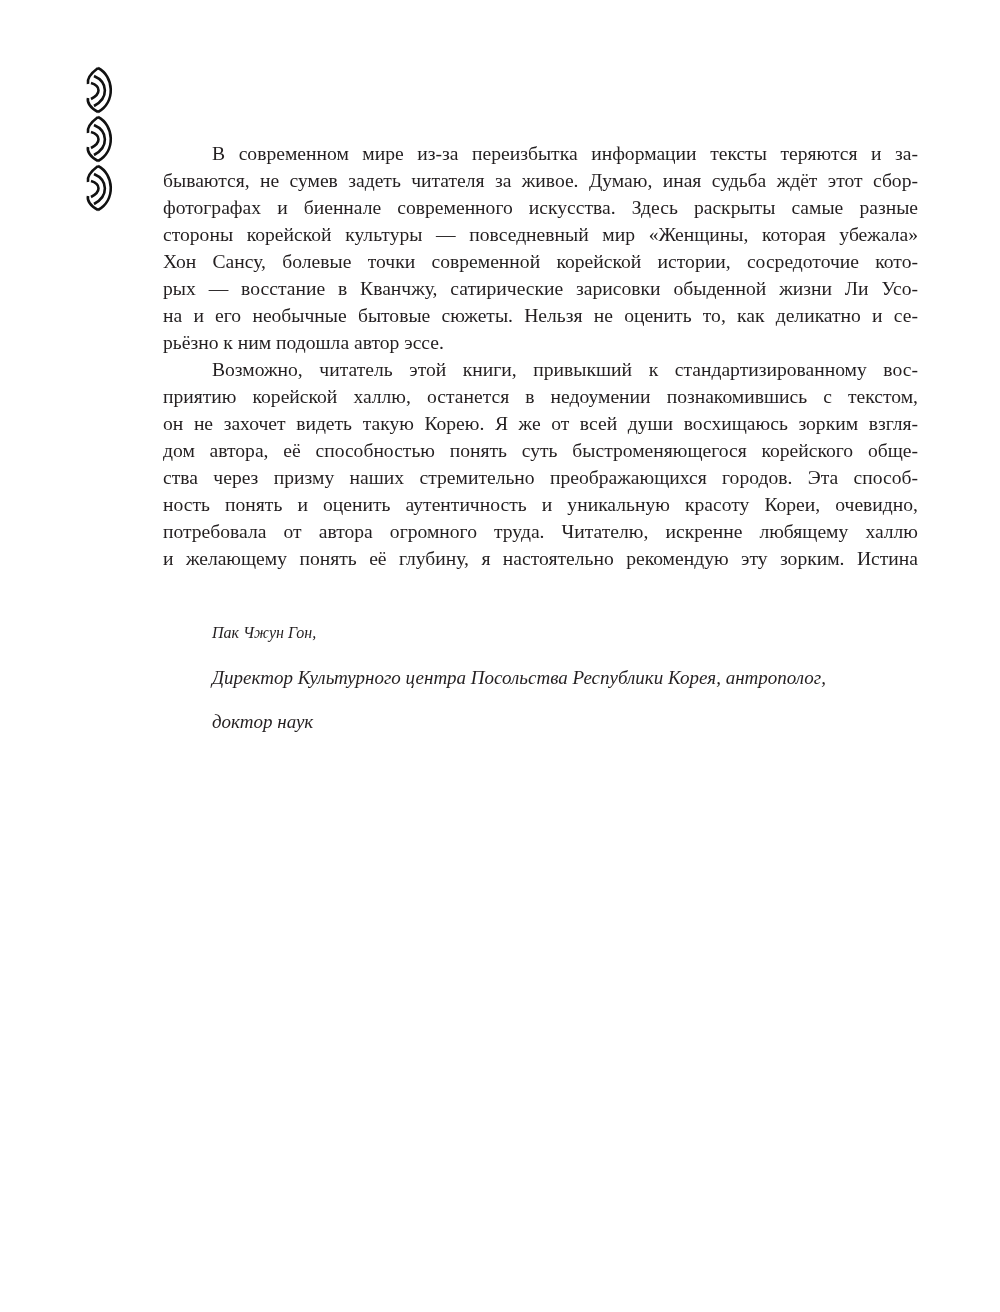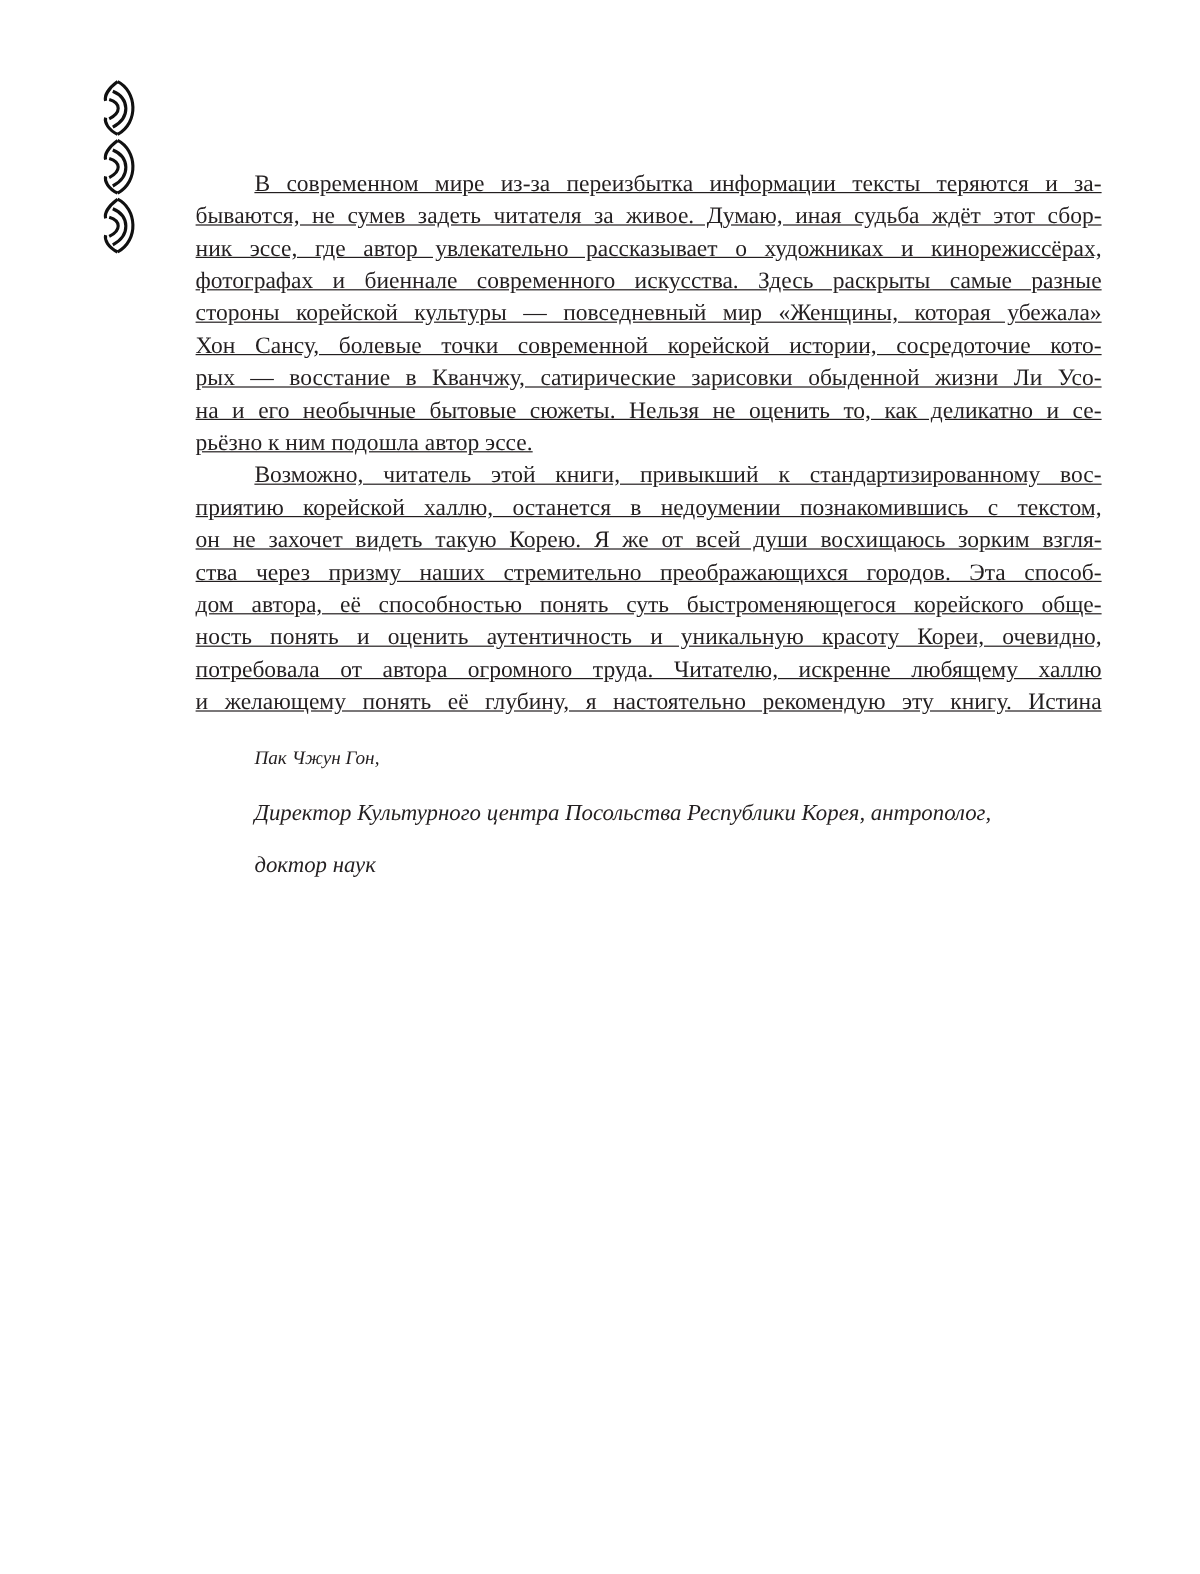--- a/index.html
+++ b/index.html
@@ -30,21 +30,20 @@
       font-size: 19.6px;
       line-height: 27px;
     }
     .line {
       display: block;
       text-align: justify;
       text-align-last: justify;
       white-space: nowrap;
       height: 27px;
       overflow: visible;
-      text-decoration: underline;
     }
     .line.last {
       text-align-last: left;
     }
     .line.indent {
       padding-left: 49px;
     }
     .signature {
       position: absolute;
       left: 212px;
@@ -94,37 +93,36 @@
       <path d="M14 2 C6 8 3 14 4 18"></path>
       <path d="M14 46 C6 42 3 36 4 32"></path>
     </g>
   </g>
 </svg>
 
 <div class="text-block">
   <div>
     <span class="line indent">В современном мире из-за переизбытка информации тексты теряются и за-</span>
     <span class="line">бываются, не сумев задеть читателя за живое. Думаю, иная судьба ждёт этот сбор-</span>
-    <span class="line">ник эссе, где автор увлекательно рассказывает о художниках и кинорежиссёрах,</span>
     <span class="line">фотографах и биеннале современного искусства. Здесь раскрыты самые разные</span>
     <span class="line">стороны корейской культуры — повседневный мир «Женщины, которая убежала»</span>
     <span class="line">Хон Сансу, болевые точки современной корейской истории, сосредоточие кото-</span>
     <span class="line">рых — восстание в Кванчжу, сатирические зарисовки обыденной жизни Ли Усо-</span>
     <span class="line">на и его необычные бытовые сюжеты. Нельзя не оценить то, как деликатно и се-</span>
     <span class="line last">рьёзно к ним подошла автор эссе.</span>
   </div>
   <div>
     <span class="line indent">Возможно, читатель этой книги, привыкший к стандартизированному вос-</span>
     <span class="line">приятию корейской халлю, останется в недоумении познакомившись с текстом,</span>
     <span class="line">он не захочет видеть такую Корею. Я же от всей души восхищаюсь зорким взгля-</span>
+    <span class="line">дом автора, её способностью понять суть быстроменяющегося корейского обще-</span>
     <span class="line">ства через призму наших стремительно преображающихся городов. Эта способ-</span>
-    <span class="line">дом автора, её способностью понять суть быстроменяющегося корейского обще-</span>
     <span class="line">ность понять и оценить аутентичность и уникальную красоту Кореи, очевидно,</span>
     <span class="line">потребовала от автора огромного труда. Читателю, искренне любящему халлю</span>
-    <span class="line">и желающему понять её глубину, я настоятельно рекомендую эту книгу. Истина</span>
+    <span class="line">и желающему понять её глубину, я настоятельно рекомендую эту зорким. Истина</span>
   </div>
 </div>
 
 <div class="signature">
   <span class="sig-name">Пак Чжун Гон,</span>
   <span class="sig-role">Директор Культурного центра Посольства Республики Корея, антрополог,</span>
   <span class="sig-role">доктор наук</span>
 </div>
 
 </body></html>

